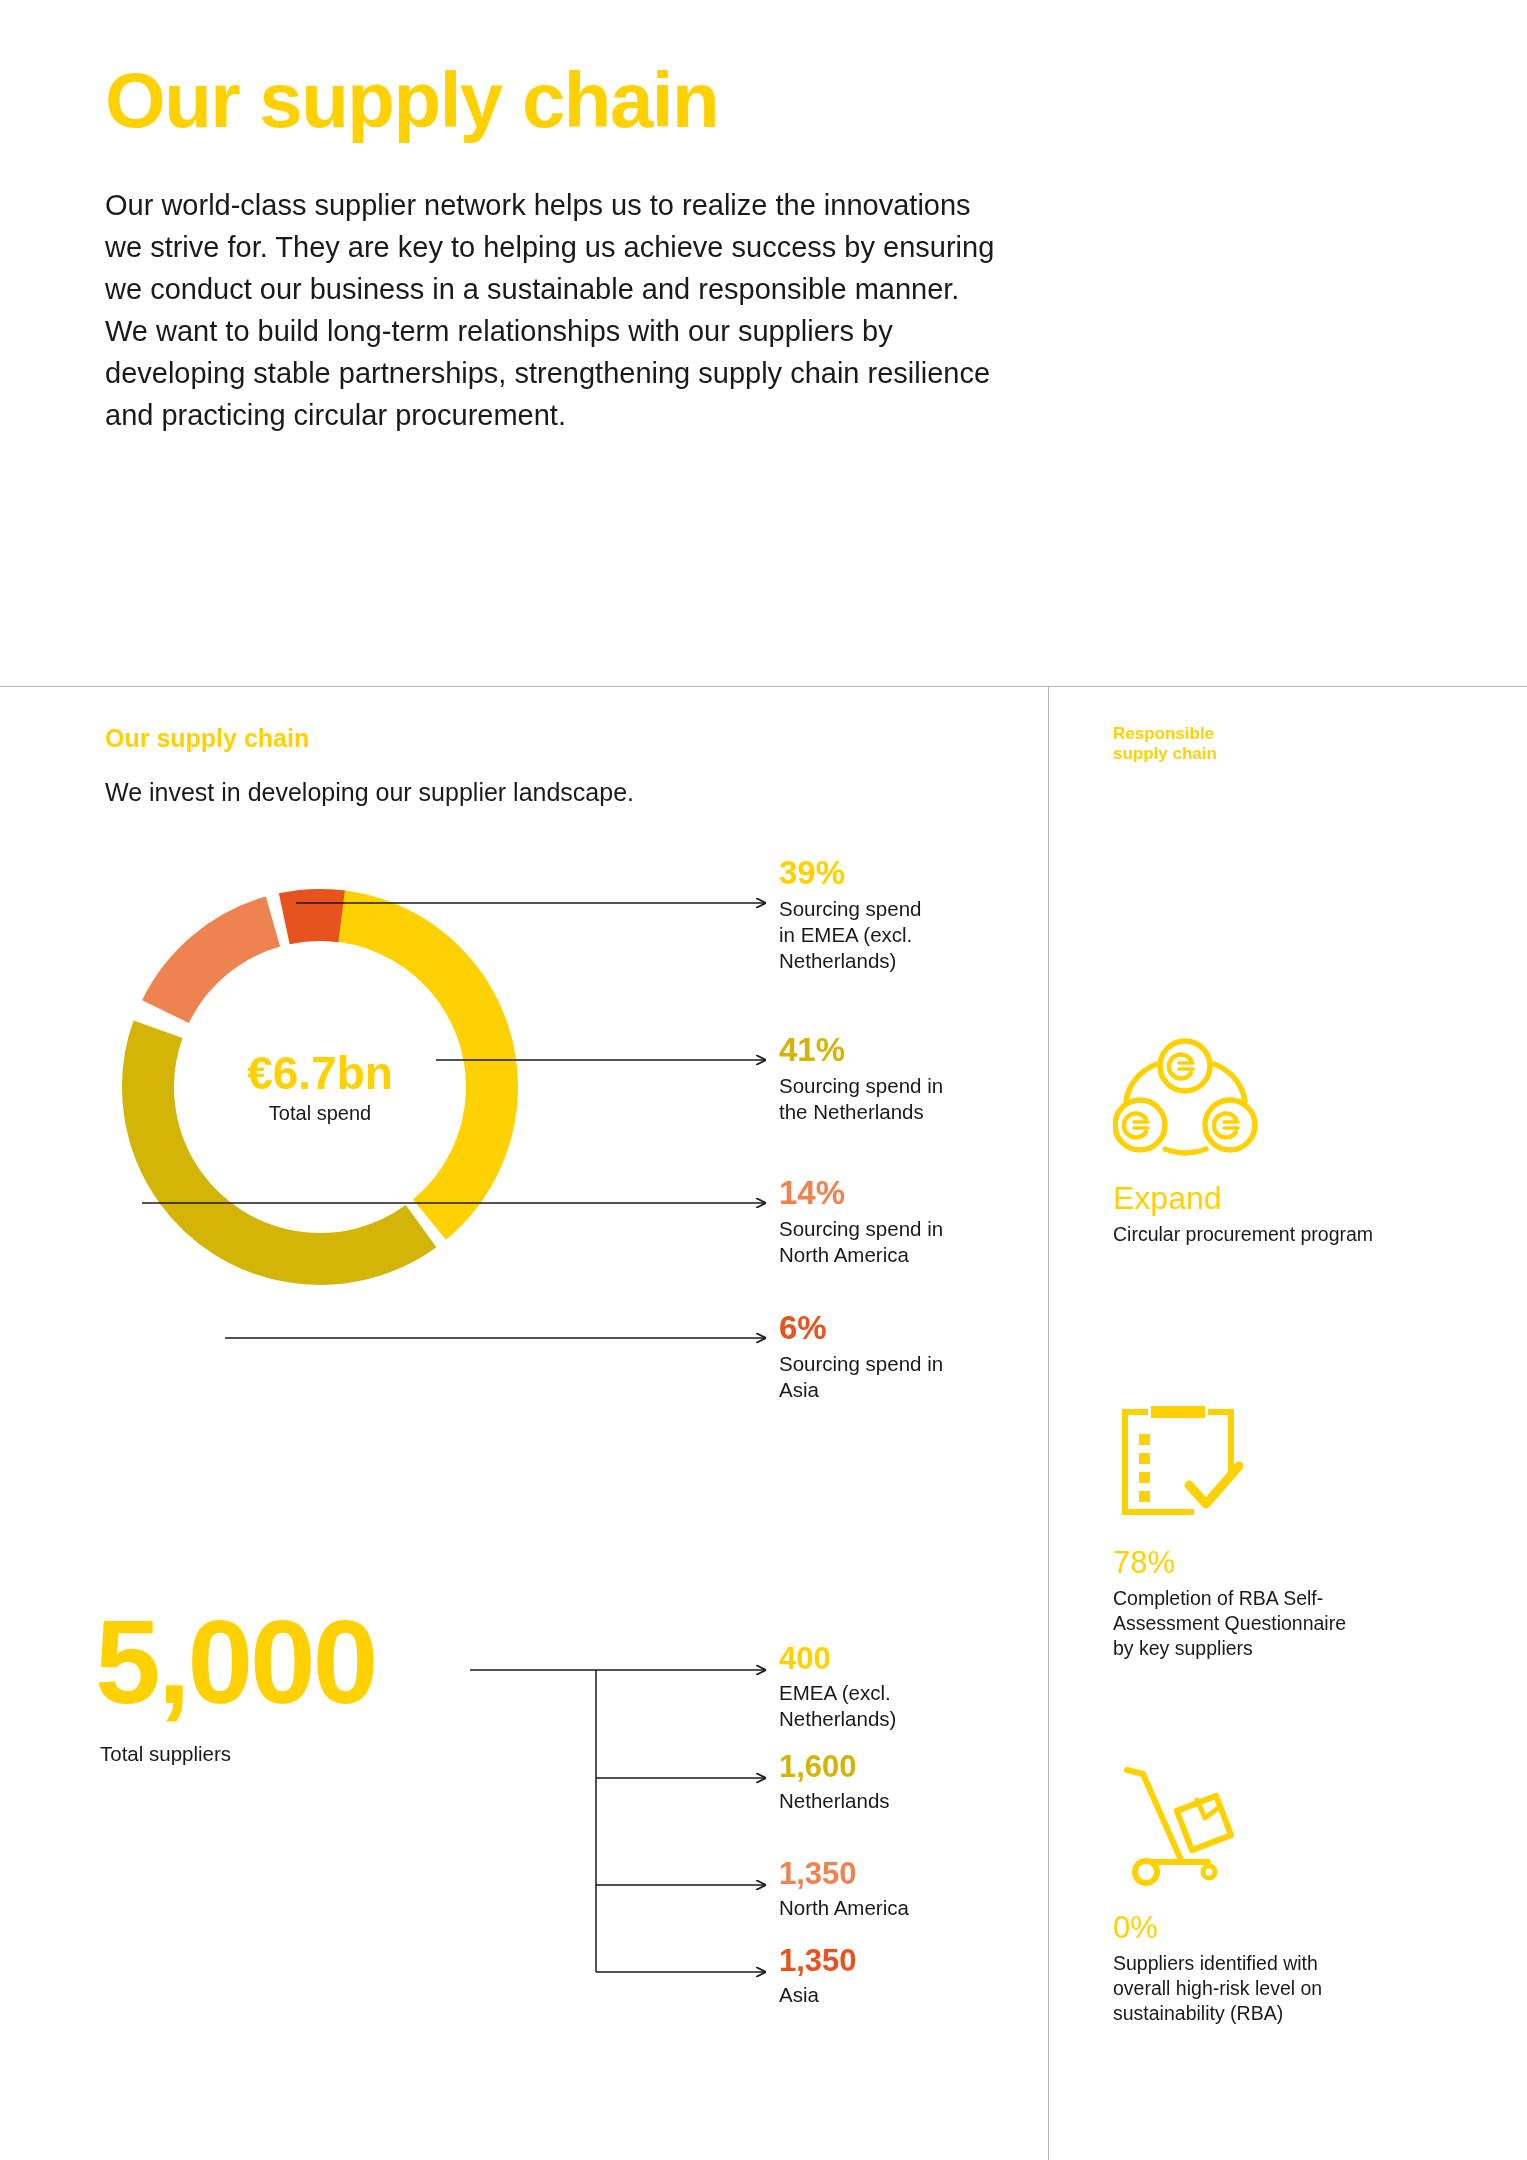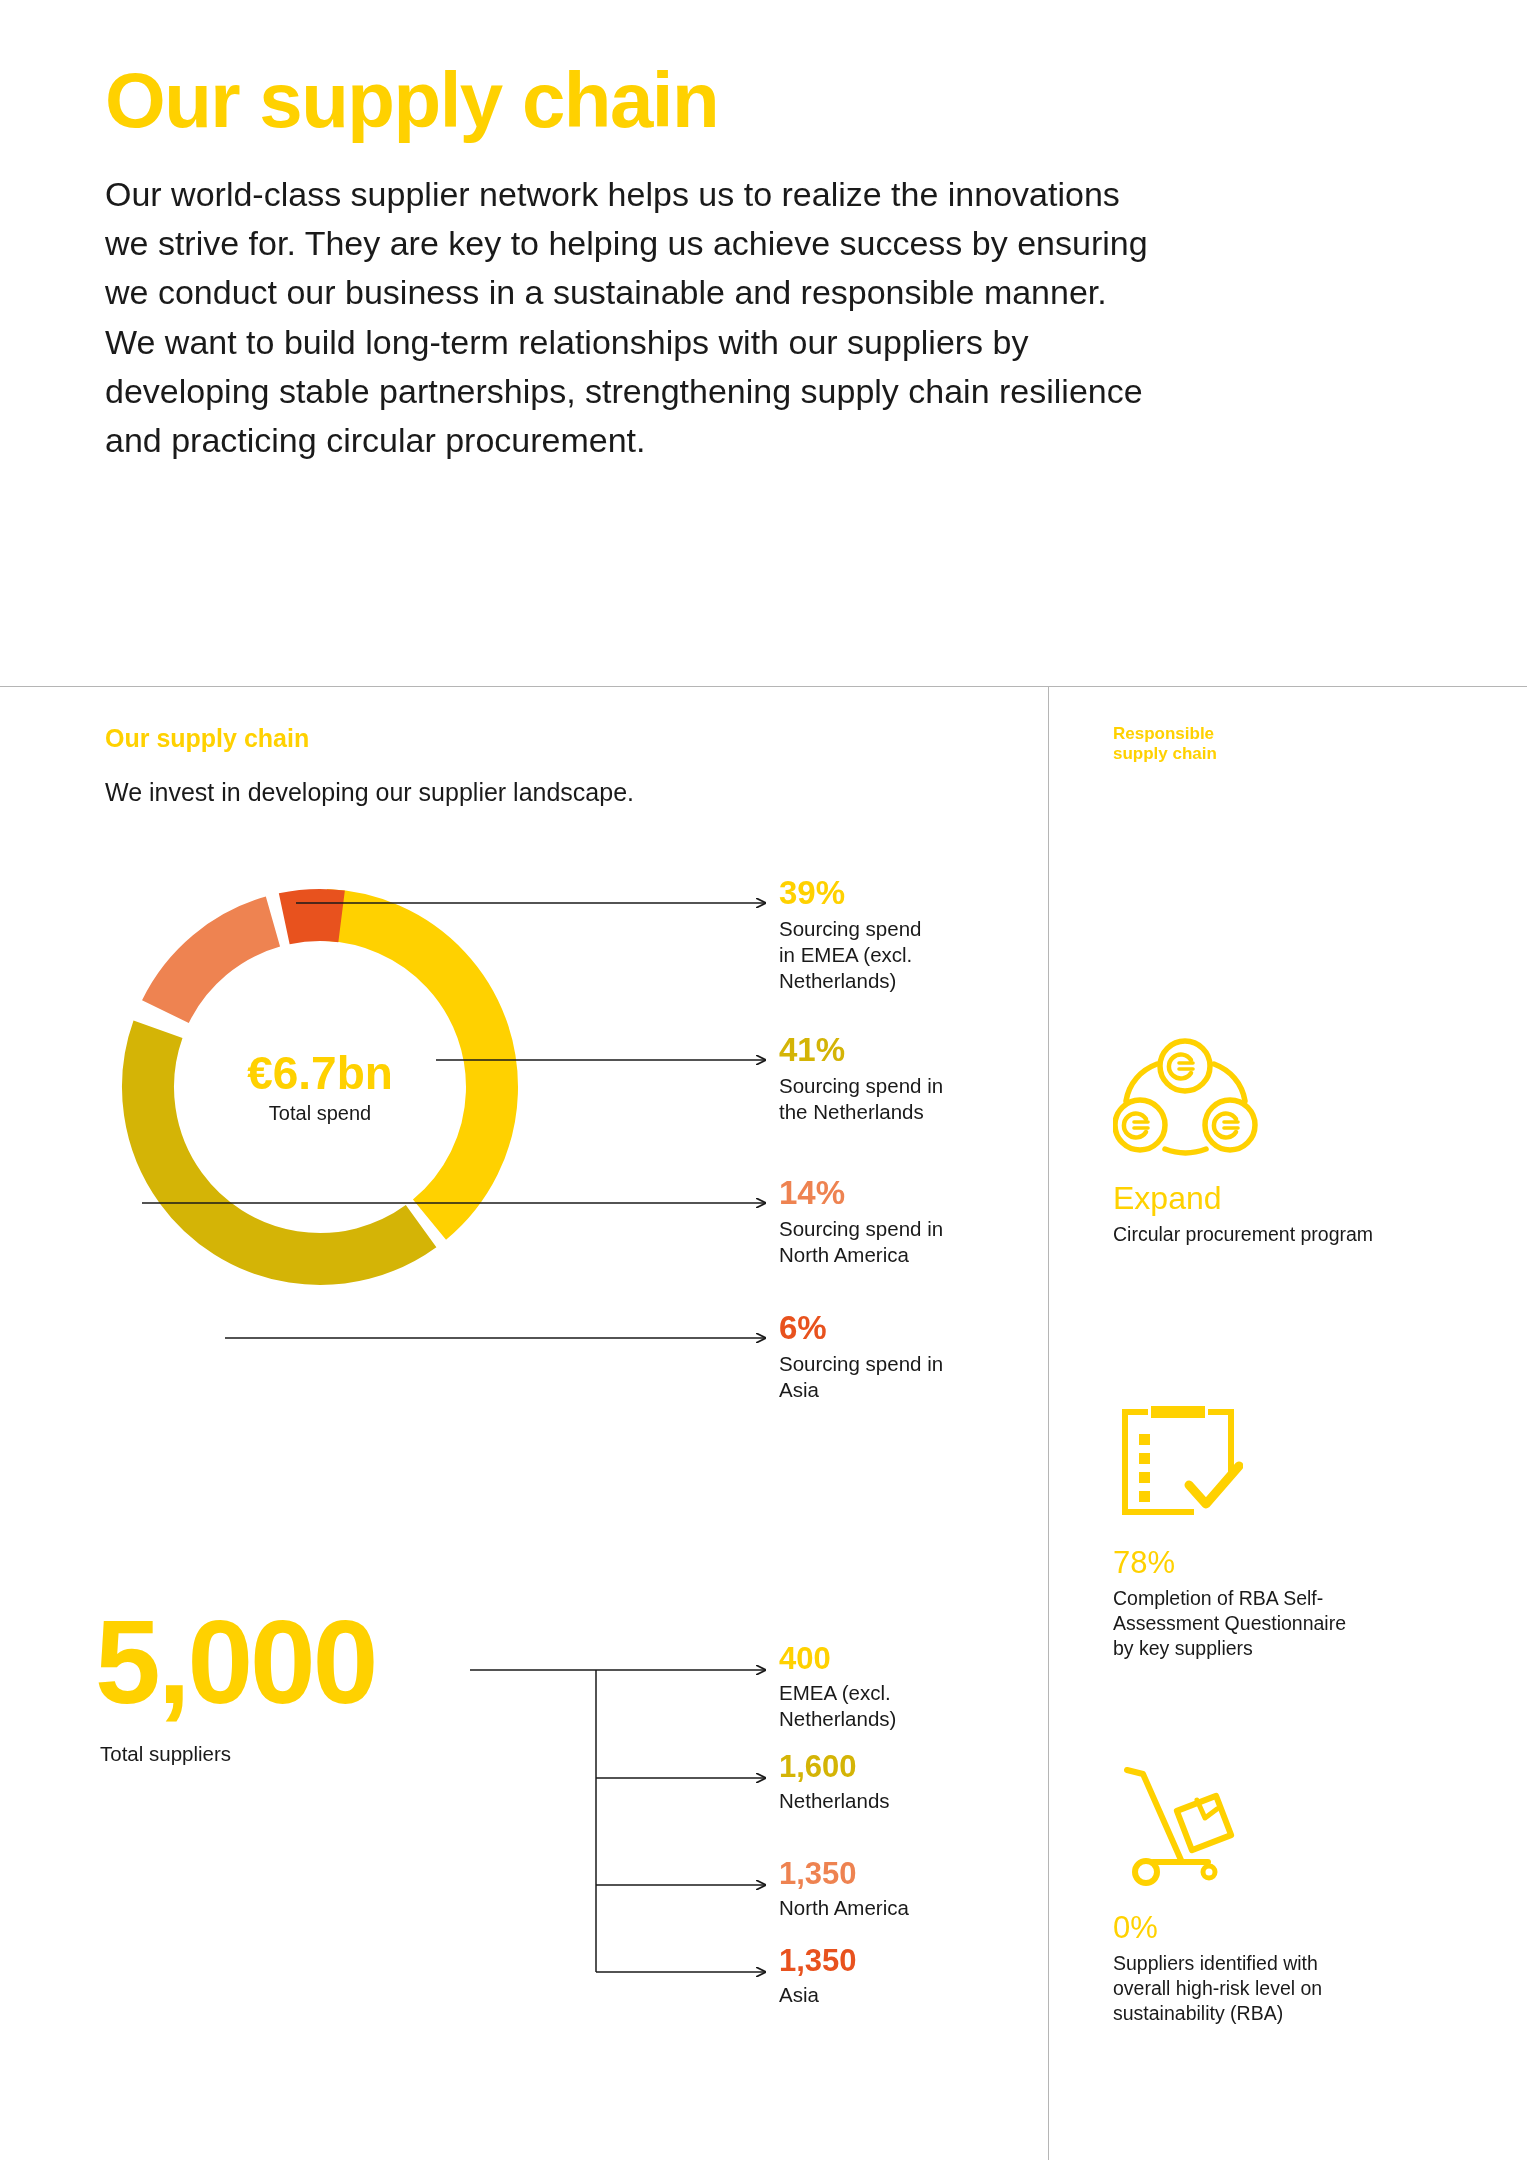--- a/index.html
+++ b/index.html
@@ -12,21 +12,21 @@
   }
   .page { position: relative; width: 1527px; height: 2160px; }
 
   
   .hero { position: absolute; left: 105px; top: 60px; width: 1250px; }
   .hero-title {
     font-size: 78px; font-weight: bold; color: #FFD100;
     letter-spacing: -1.5px; line-height: 1.05;
   }
   .hero-body {
-    margin-top: 28px; font-size: 34px; line-height: 1.45;
+    margin-top: 42px; font-size: 29px; line-height: 1.45;
     color: #1a1a1a; max-width: 1100px; white-space: pre-line;
   }
 
   
   .hrule {
     position: absolute; left: 0; top: 686px;
     width: 1527px; height: 1px; background: #b5b5b5;
   }
   .vrule {
     position: absolute; left: 1048px; top: 687px;
@@ -159,21 +159,21 @@
     <line x1="225" y1="1338" x2="765" y2="1338" stroke="#1a1a1a" stroke-width="1.5" marker-end="url(#arr)"></line>
 
     <line x1="470" y1="1670" x2="596" y2="1670" stroke="#1a1a1a" stroke-width="1.5"></line>
     <line x1="596" y1="1670" x2="596" y2="1972" stroke="#1a1a1a" stroke-width="1.5"></line>
     <line x1="596" y1="1670" x2="765" y2="1670" stroke="#1a1a1a" stroke-width="1.5" marker-end="url(#arr)"></line>
     <line x1="596" y1="1778" x2="765" y2="1778" stroke="#1a1a1a" stroke-width="1.5" marker-end="url(#arr)"></line>
     <line x1="596" y1="1885" x2="765" y2="1885" stroke="#1a1a1a" stroke-width="1.5" marker-end="url(#arr)"></line>
     <line x1="596" y1="1972" x2="765" y2="1972" stroke="#1a1a1a" stroke-width="1.5" marker-end="url(#arr)"></line>
   </svg>
 
-  <div class="callout" style="left:779px; top:876px;">
+  <div class="callout" style="left:779px; top:856px;">
     <div class="big" style="color:#FFD100">39%</div>
     <div class="desc">Sourcing spend
 in EMEA (excl.
 Netherlands)</div>
   </div>
   <div class="callout" style="left:779px; top:1033px;">
     <div class="big" style="color:#D4B406">41%</div>
     <div class="desc">Sourcing spend in
 the Netherlands</div>
   </div>

